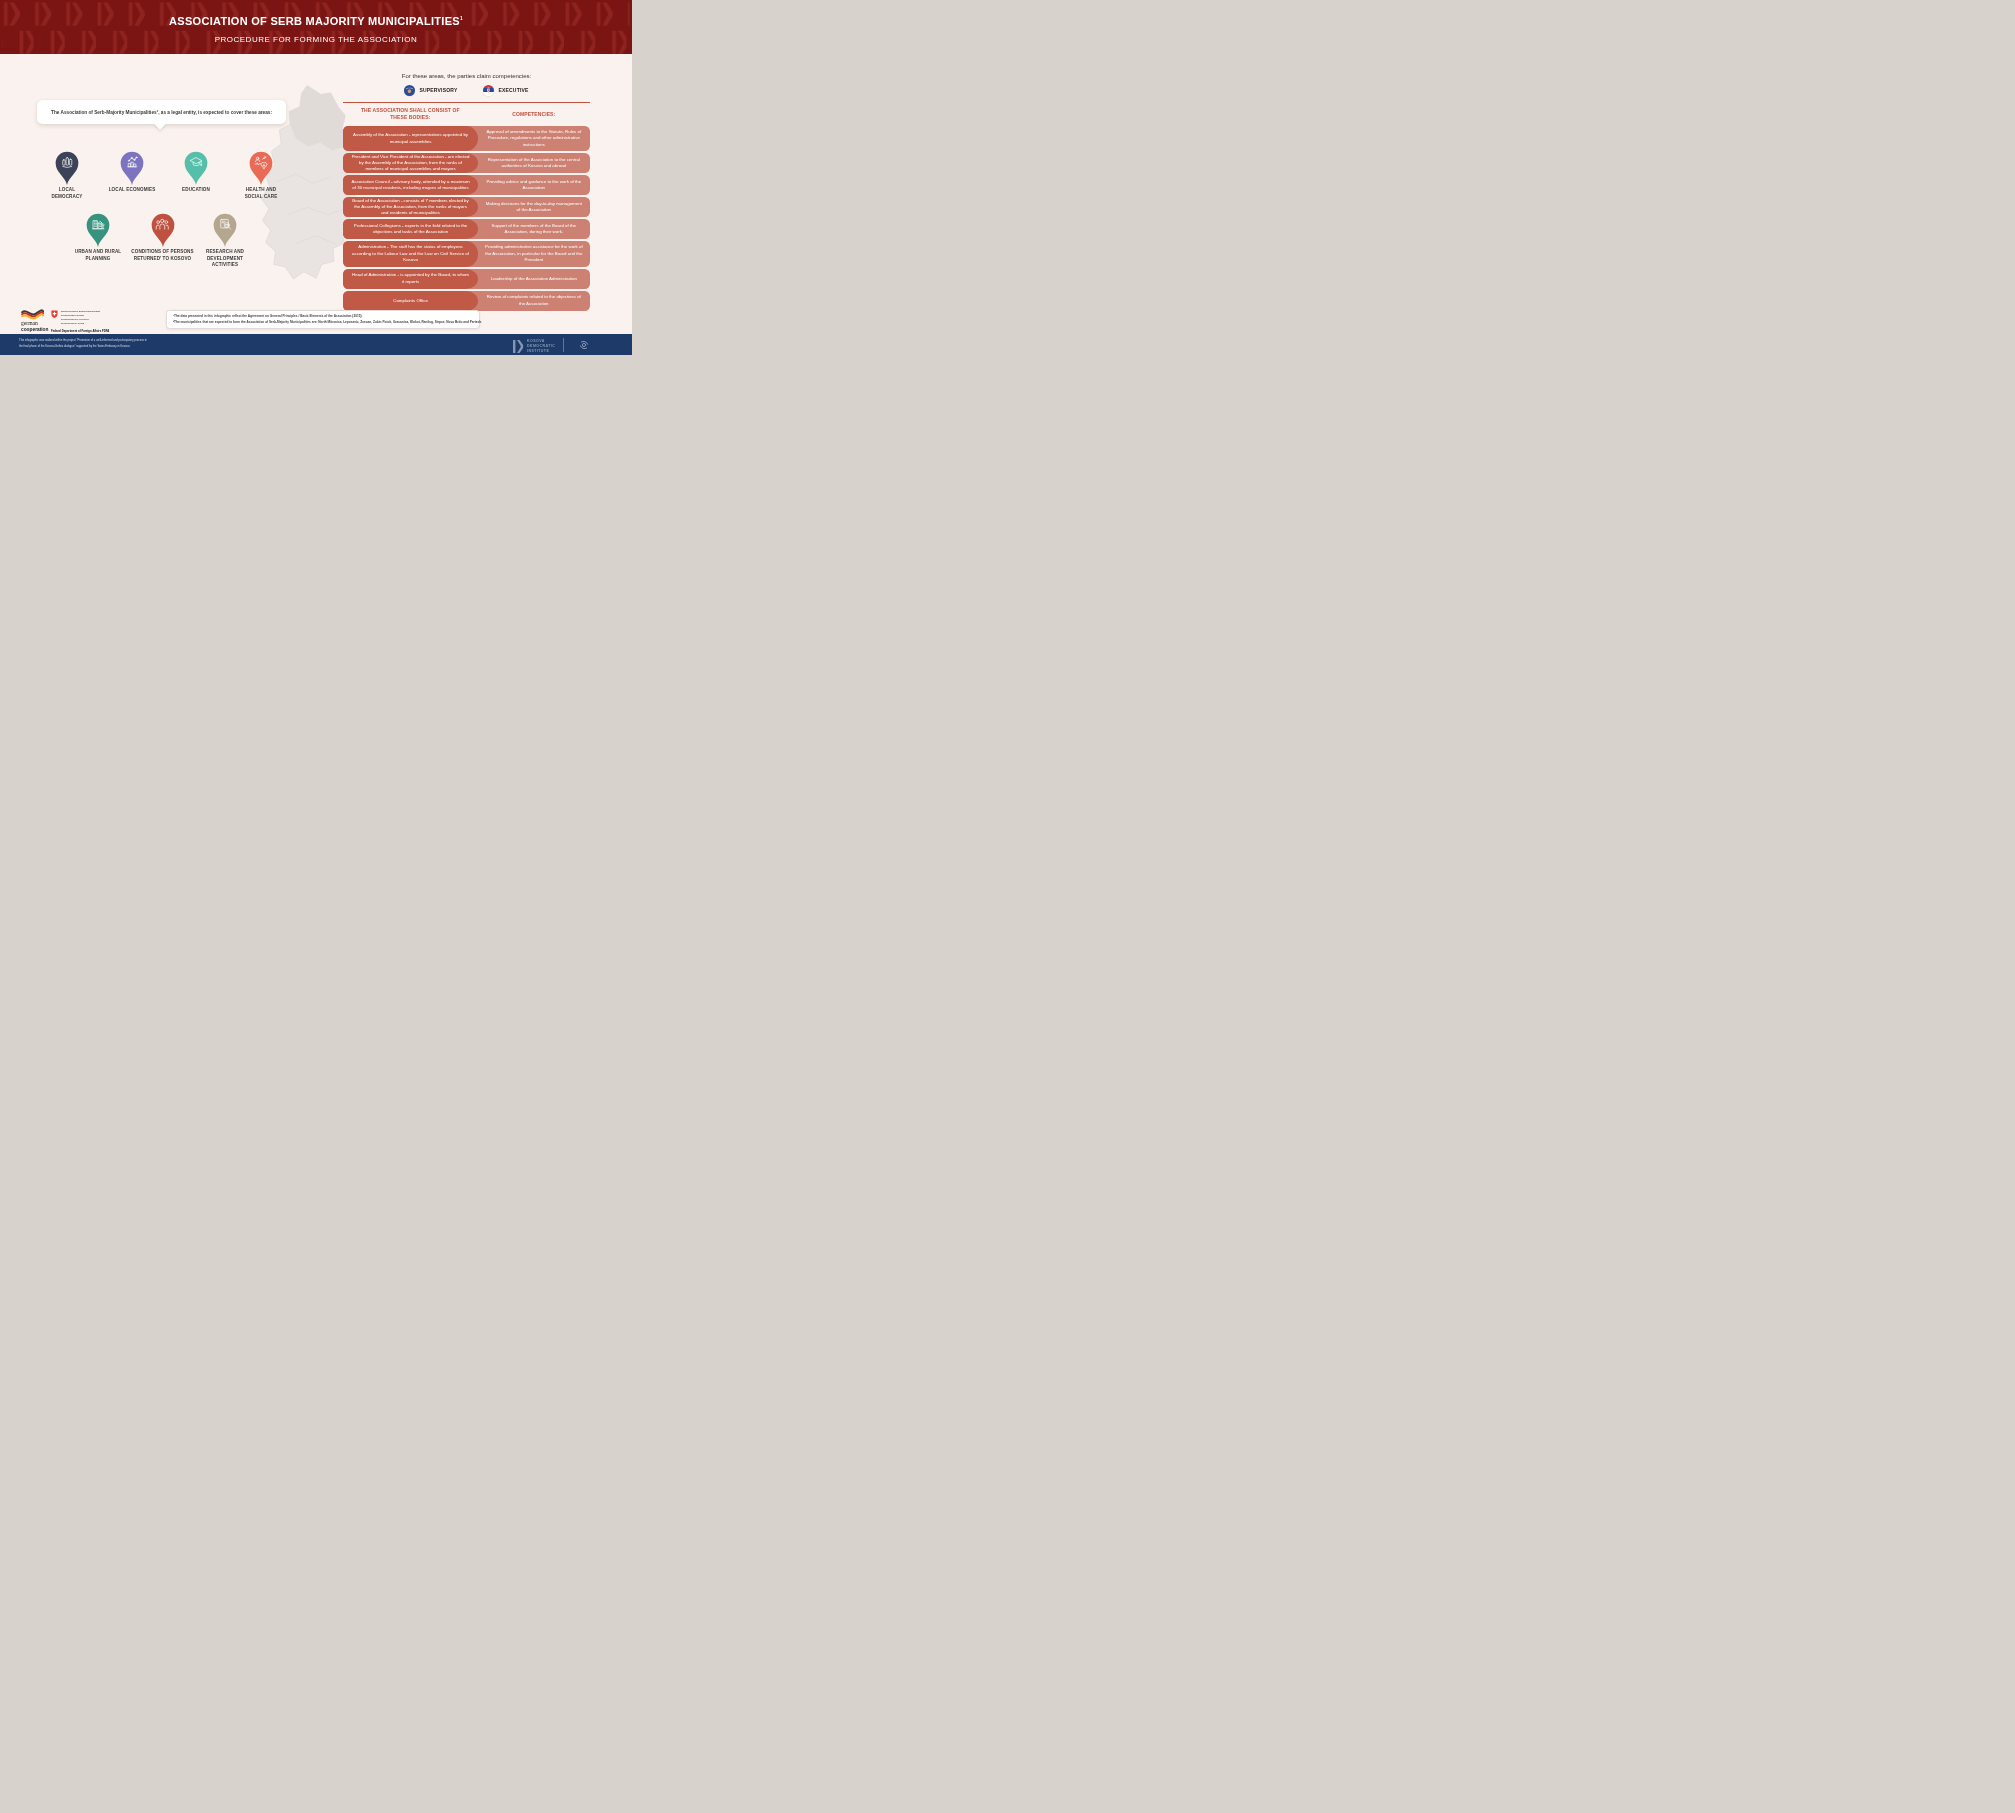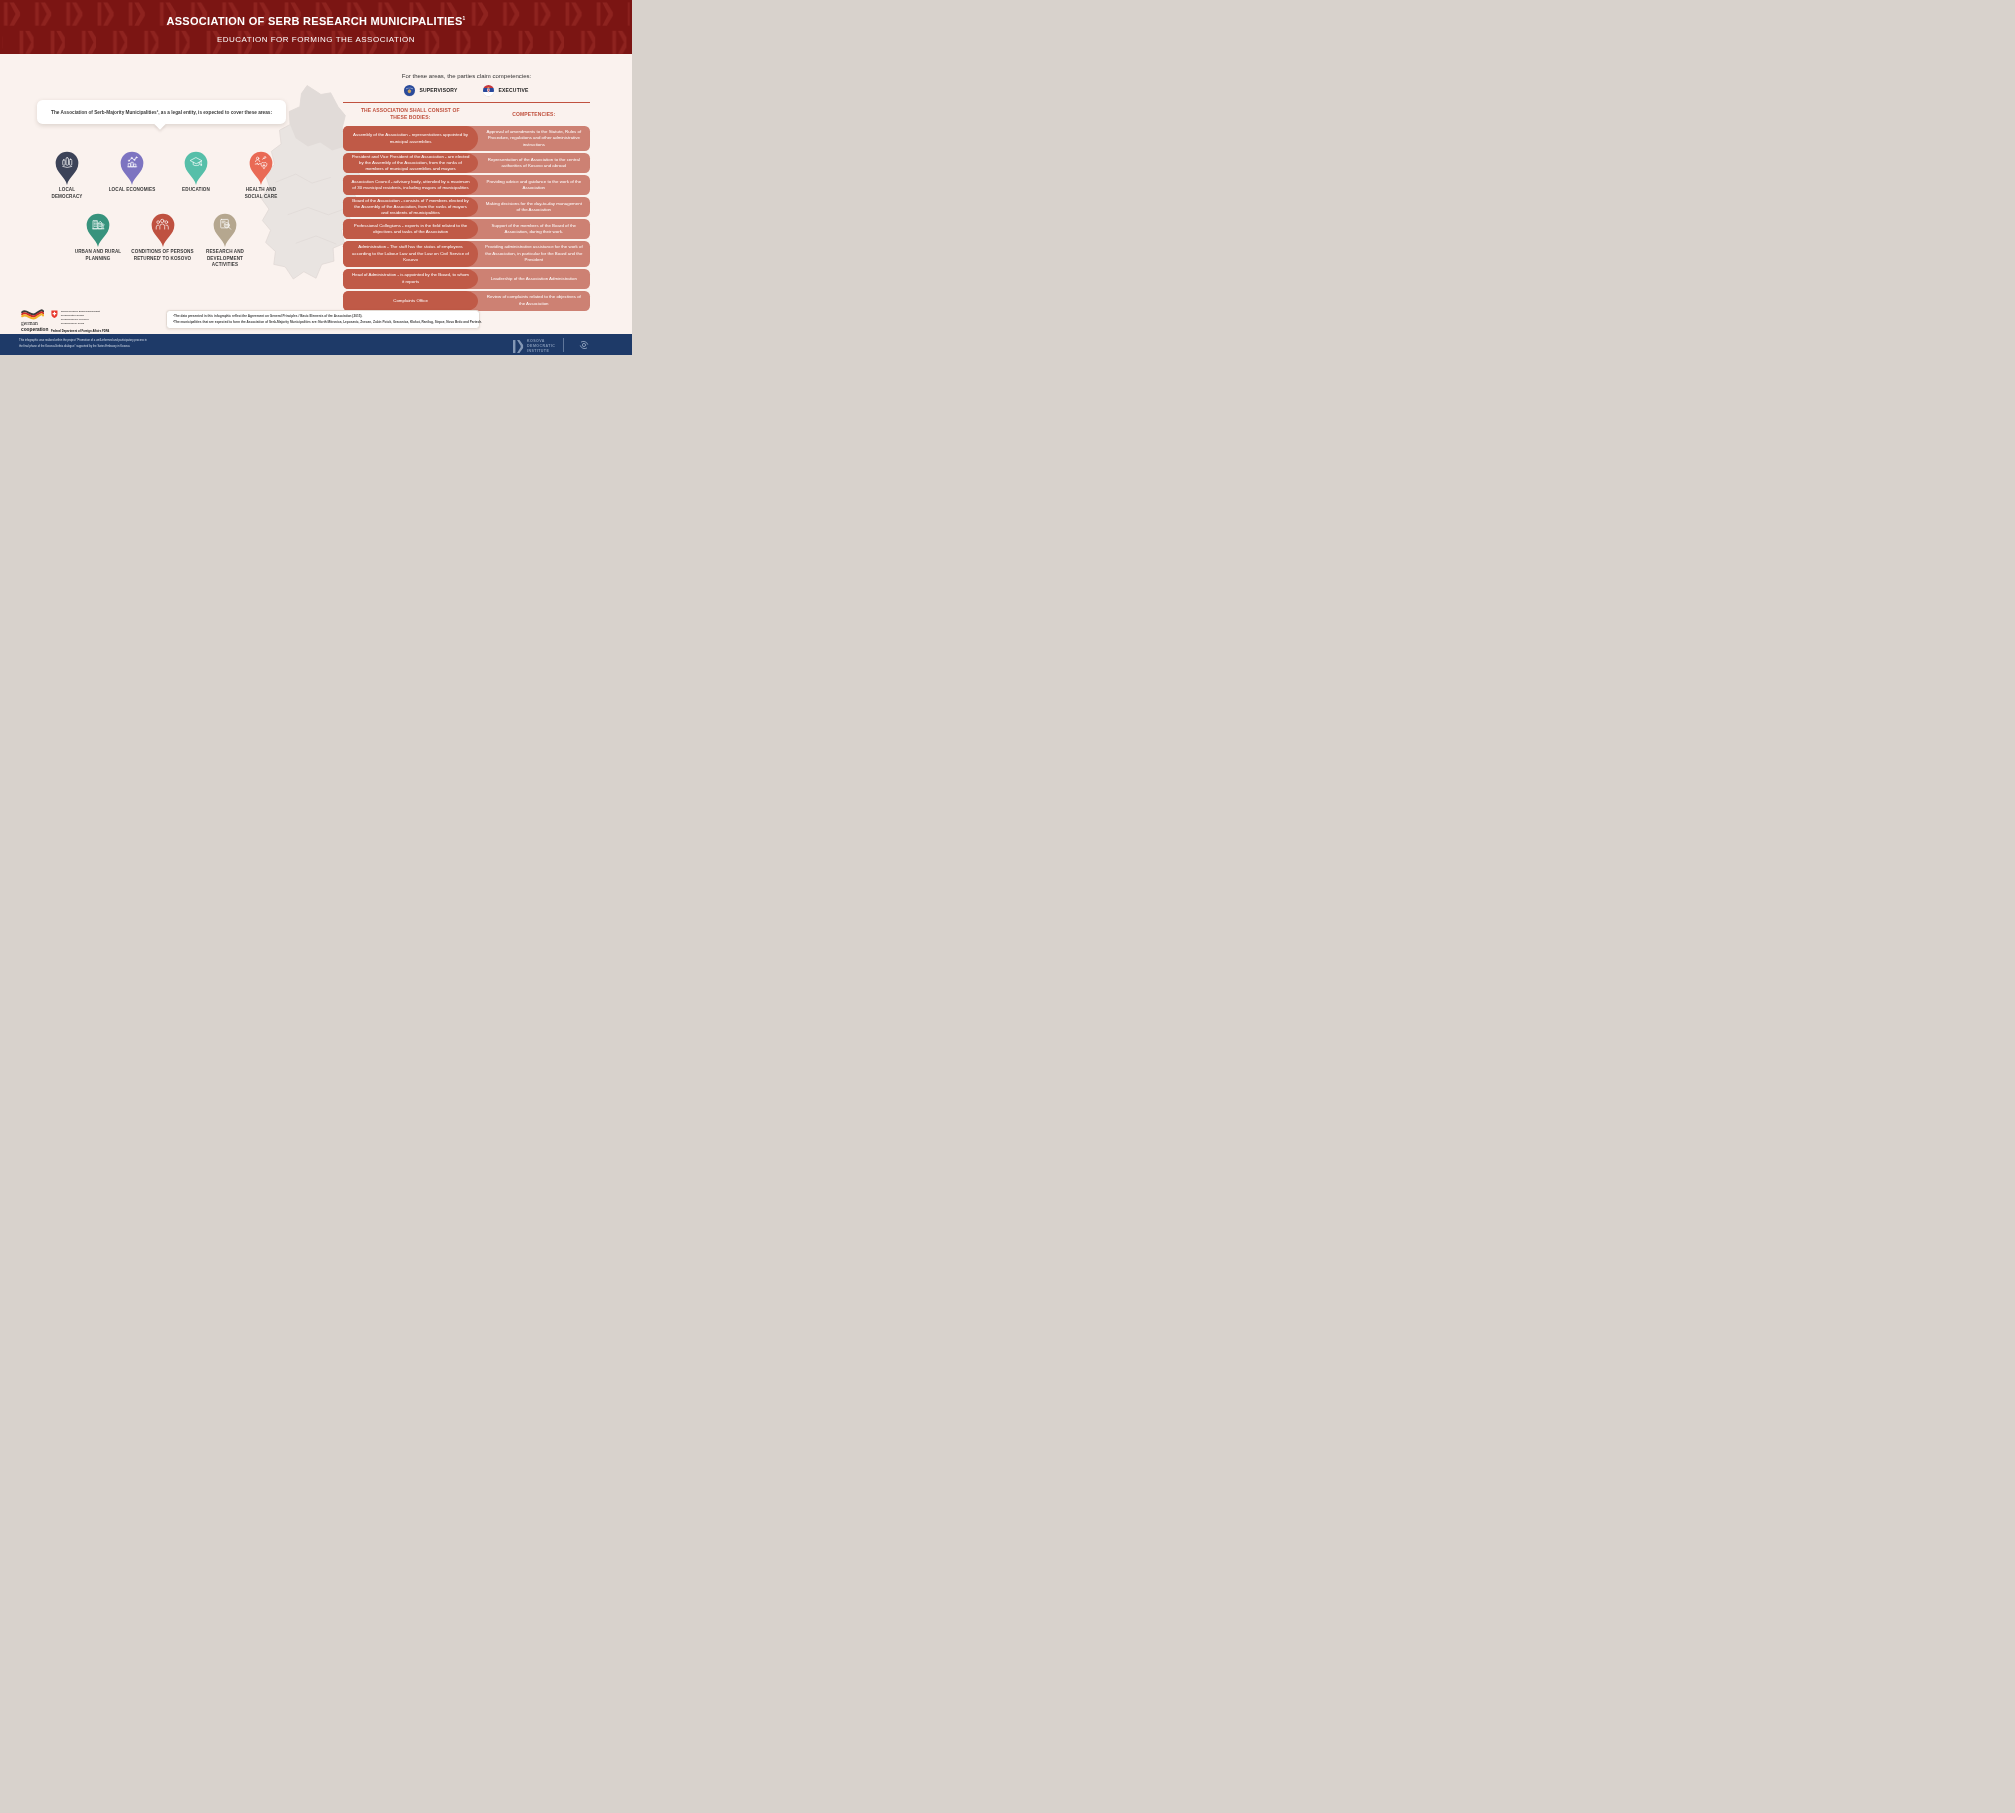--- a/index.html
+++ b/index.html
@@ -92,22 +92,22 @@
           <g fill="#8e231f">
             <rect x="4" y="6" width="9" height="58"></rect>
             <path d="M18 6 h11 l15 25 v8 l-15 25 h-11 l15-29 z"></path>
             <rect x="43" y="77" width="9" height="58"></rect>
             <path d="M57 77 h11 l15 25 v8 l-15 25 h-11 l15-29 z"></path>
           </g>
         </pattern>
       </defs>
       <rect width="100%" height="100%" fill="url(#kdipat)"></rect>
     </svg>
-    <div class="title"><span>ASSOCIATION OF SERB RESEARCH MUNICIPALITIES</span><sup>1</sup></div>
-    <div class="subtitle">EDUCATION FOR FORMING THE ASSOCIATION</div>
+    <div class="title"><span>ASSOCIATION OF SERB MAJORITY MUNICIPALITIES</span><sup>1</sup></div>
+    <div class="subtitle">PROCEDURE FOR FORMING THE ASSOCIATION</div>
   </div>
 
   <svg class="map" viewBox="0 0 300 570">
     <path style="fill:var(--map-fill,#e9e4e1)" stroke="#dcd5d1" stroke-width="1.5" d="M138 12 L172 34 L196 30 L214 64 L232 86 L224 118 L252 140 L270 170 L252 200 L268 234 L246 262 L262 296
          L236 318 L248 352 L222 368 L230 400 L202 412 L204 444 L174 452 L160 486 L130 470 L104 488 L84 458
          L56 452 L60 420 L36 398 L48 368 L28 344 L44 316 L24 288 L46 262 L34 228 L58 206 L50 174 L74 156
          L70 122 L96 108 L94 76 L120 64 L124 32 Z"></path>
     <path fill="#e1dbd8" d="M138 12 L172 34 L196 30 L214 64 L232 86 L224 118 L252 140 L236 160 L200 172 L170 152 L140 162 L110 142 L96 108 L94 76 L120 64 L124 32 Z"></path>
     <path fill="none" stroke="#d8d1cd" stroke-width="1" d="M60 250 L110 230 L150 252 L196 238 M90 330 L140 312 L190 330 L240 312 M110 400 L160 382 L210 402"></path>
   </svg>

